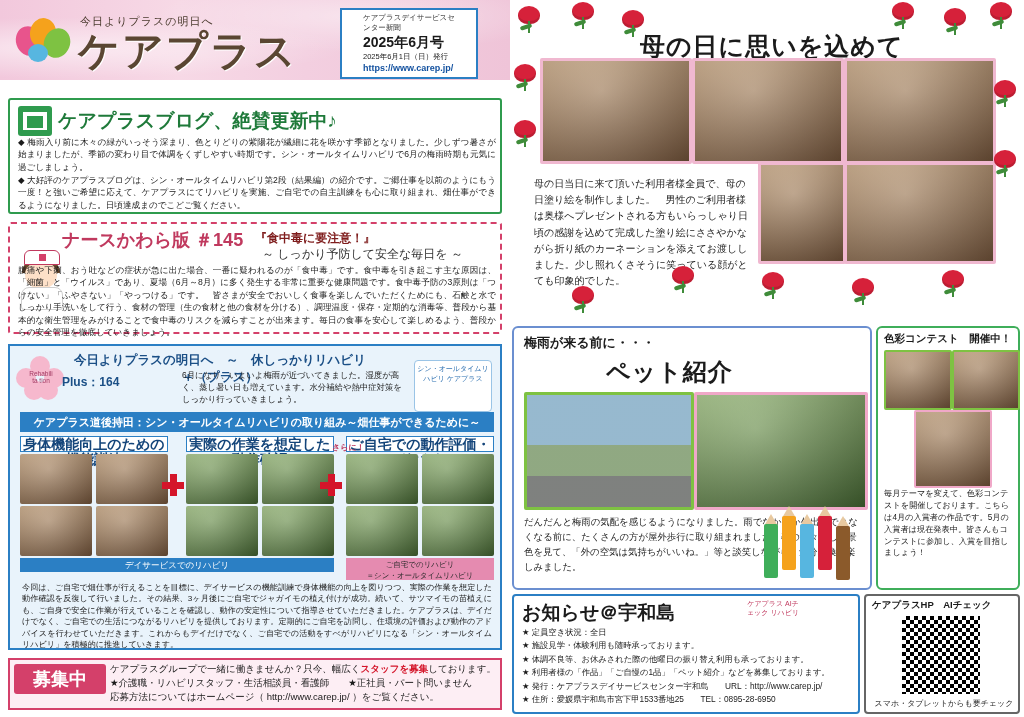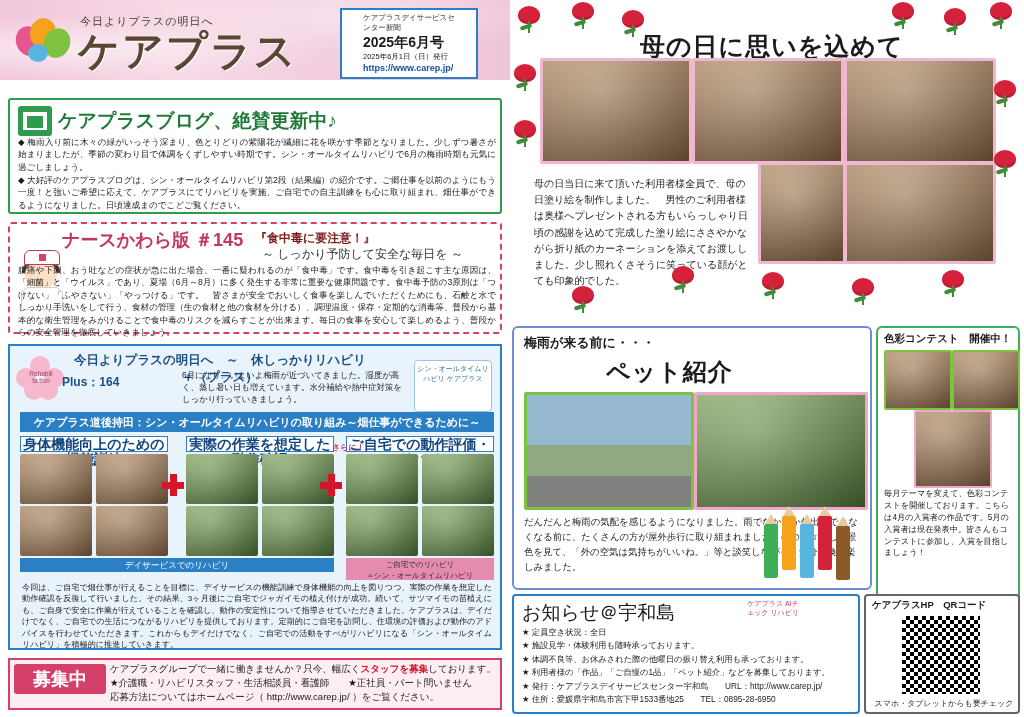--- a/index.html
+++ b/index.html
@@ -103,26 +103,26 @@
   .carn .fl{position:absolute;left:0;top:0;width:22px;height:18px;background:#d6213a;border-radius:50% 50% 45% 45%;
       box-shadow:inset 0 -3px 0 rgba(0,0,0,.12);}
   .carn .st{position:absolute;left:10px;top:15px;width:2px;height:12px;background:#3f8c3a;}
   .carn .lf{position:absolute;left:2px;top:19px;width:12px;height:4px;background:#3f8c3a;border-radius:4px;transform:rotate(-18deg);}
 
   .tsuyu{left:512px;top:326px;width:360px;height:264px;border:2px solid #6b8fd0;border-radius:6px;background:#fff;}
   .tsuyu-t1{left:10px;top:6px;font-size:13px;font-weight:bold;color:#1b1b1b;}
   .tsuyu-t2{left:92px;top:28px;font-size:24px;font-weight:bold;color:#1b1b1b;letter-spacing:1px;}
   .tsuyu-text{left:10px;top:186px;width:340px;font-size:9.4px;line-height:1.6;color:#1b1b1b;}
 
-  .contest{left:876px;top:326px;width:144px;height:306px;border:2px solid #3fae5a;border-radius:6px;background:#fff;}
+  .contest{left:876px;top:326px;width:144px;height:264px;border:2px solid #3fae5a;border-radius:6px;background:#fff;}
   .contest-t{left:6px;top:4px;font-size:10.5px;font-weight:bold;color:#1b1b1b;}
   .contest-text{left:6px;top:160px;width:132px;font-size:8.2px;line-height:1.45;color:#1b1b1b;}
 
   .news{left:512px;top:594px;width:348px;height:120px;border:2px solid #2b7fc4;border-radius:4px;background:#fff;}
-  .news-title{left:8px;top:4px;font-size:19px;font-weight:normal;color:#1b1b1b;}
+  .news-title{left:8px;top:4px;font-size:19px;font-weight:bold;color:#1b1b1b;}
   .news-badge{left:230px;top:4px;width:58px;height:40px;font-size:7px;color:#c0395e;text-align:center;line-height:1.25;}
   .news-list{left:8px;top:30px;width:332px;font-size:8.3px;line-height:1.62;color:#1b1b1b;}
 
   .qr{left:864px;top:594px;width:156px;height:120px;border:2px solid #666;border-radius:4px;background:#fff;}
   .qr-t{left:6px;top:3px;font-size:9.5px;font-weight:bold;color:#1b1b1b;}
   .qr-img{left:36px;top:20px;width:78px;height:78px;background:
      repeating-conic-gradient(#000 0 25%,#fff 0 50%) 0 0/8px 8px;}
   .qr-cap{left:6px;top:102px;width:144px;text-align:center;font-size:8px;color:#1b1b1b;}
 
   .pencil{position:absolute;width:14px;height:64px;}
@@ -358,18 +358,18 @@
       <div>★ 定員空き状況：全日</div>
       <div>★ 施設見学・体験利用も随時承っております。</div>
       <div>★ 体調不良等、お休みされた際の他曜日の振り替え利用も承っております。</div>
       <div>★ 利用者様の「作品」「ご自慢の1品」「ペット紹介」などを募集しております。</div>
       <div>★ 発行：ケアプラスデイサービスセンター宇和島　　URL：http://www.carep.jp/</div>
       <div>★ 住所：愛媛県宇和島市宮下甲1533番地25　　TEL：0895-28-6950</div>
     </div>
   </div>
 
   <div class="abs qr box">
-    <div class="abs qr-t">ケアプラスHP　QRコード</div>
+    <div class="abs qr-t">ケアプラスHP　AIチェック</div>
     <div class="abs qr-img"></div>
     <div class="abs qr-cap">スマホ・タブレットからも要チェック</div>
   </div>
 
 </div>
 
 </body></html>

